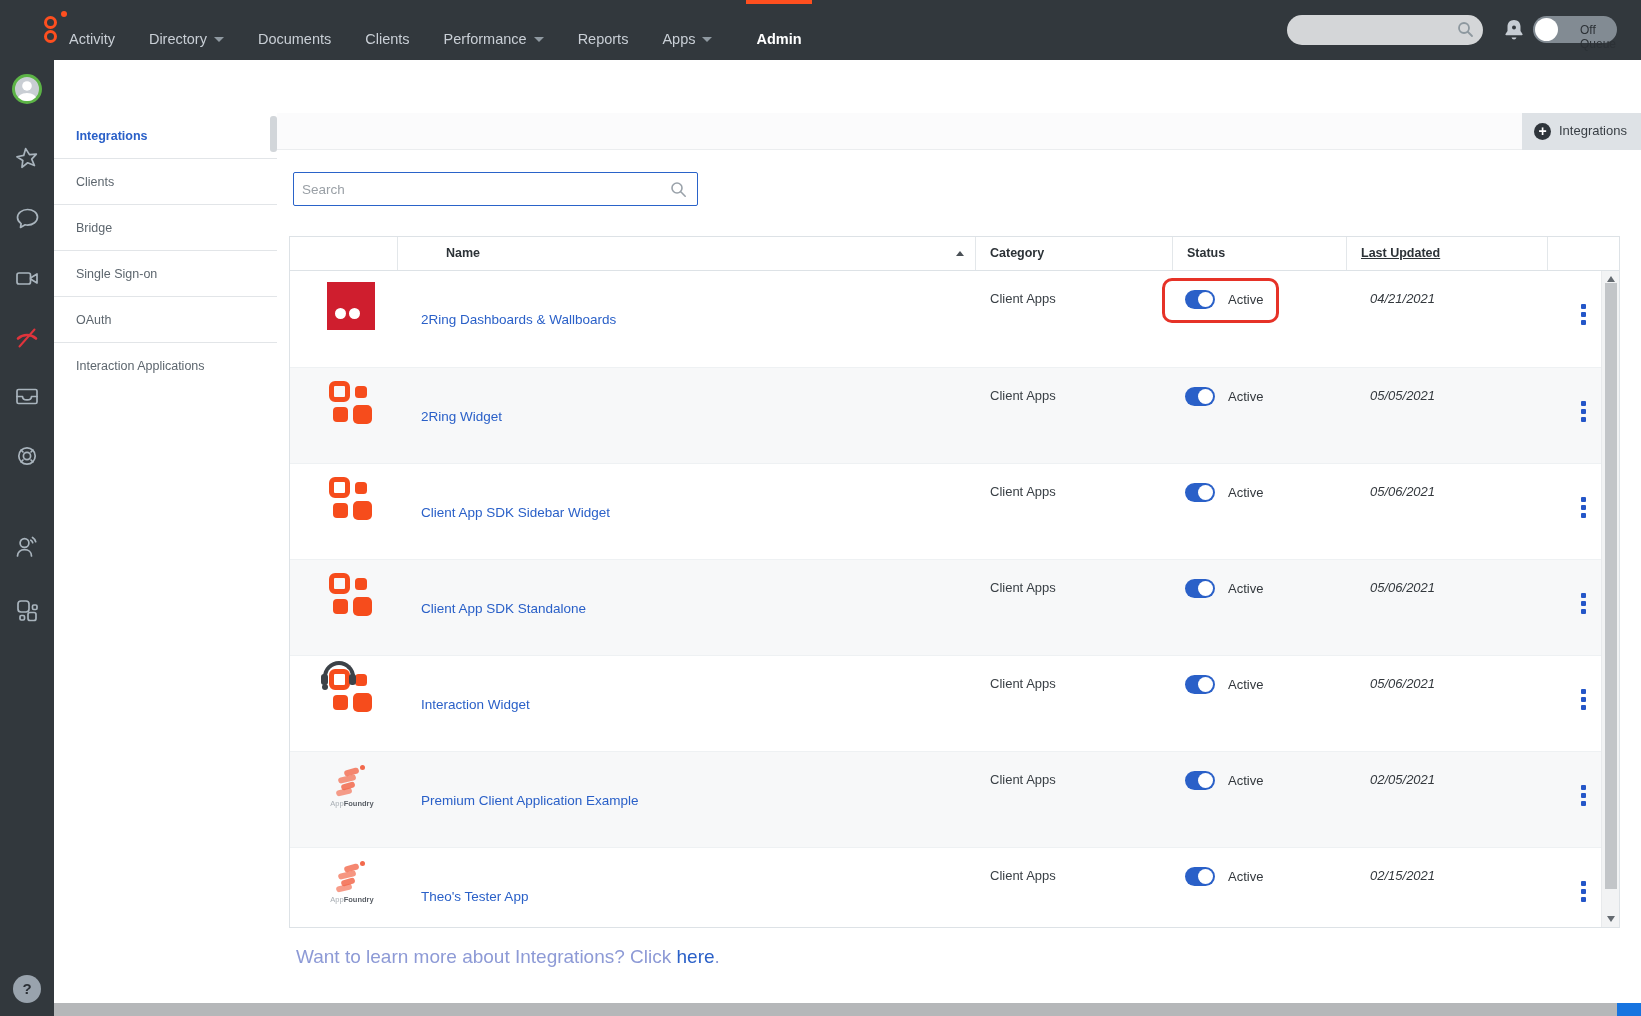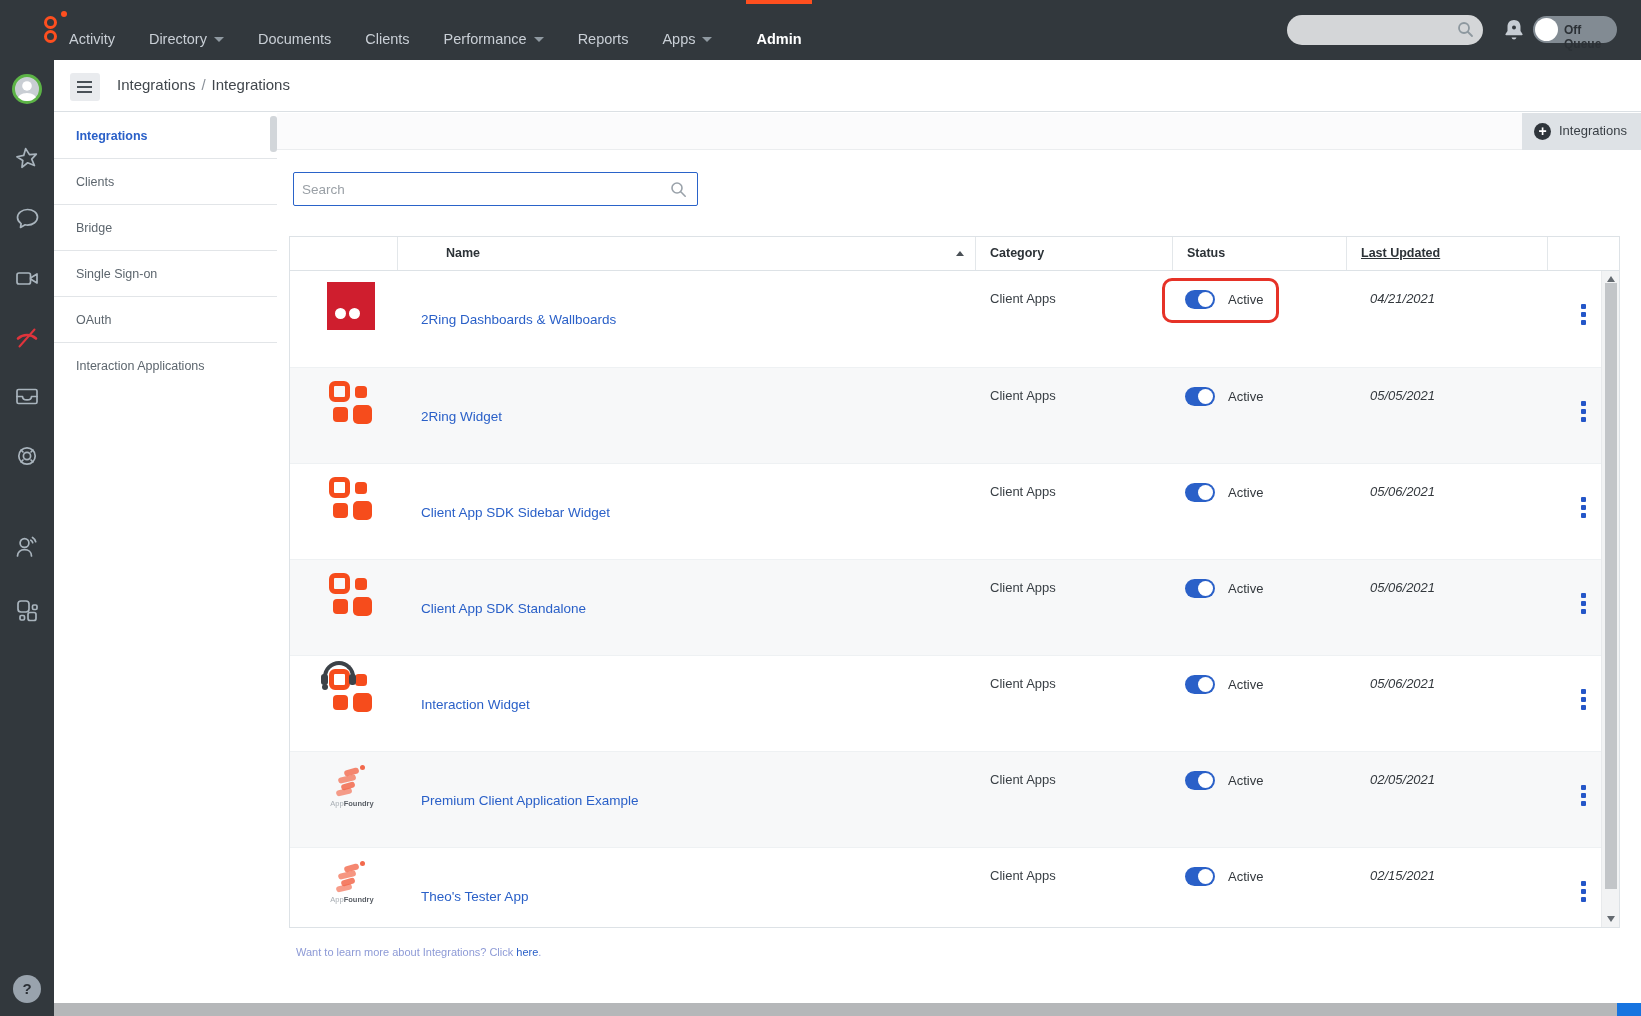--- a/index.html
+++ b/index.html
@@ -17,21 +17,21 @@
   .nav-list { position:absolute; left:69px; top:0; height:77px; display:flex; align-items:stretch; gap:34px; list-style:none; }
   .nav-item { display:flex; align-items:center; gap:7px; color:#c9cfd6; font-size:14.5px; cursor:pointer; }
   .nav-item .caret { width:0; height:0; border-left:5px solid transparent; border-right:5px solid transparent; border-top:5px solid #8f99a1; margin-top:2px; }
   .nav-item.active { color:#fff; font-weight:bold; border-top:4px solid #ff4f1f; padding:0 10px 4px 10px; }
   .top-search { position:absolute; left:1287px; top:15px; width:196px; height:30px; border-radius:15px; background:#d4d6d8; border:none; }
   .top-search input { position:absolute; left:14px; top:4px; width:150px; height:22px; border:none; background:transparent; outline:none; font-size:13px; color:#33383d; }
   .top-search .mag { position:absolute; right:9px; top:6px; }
   .bell { position:absolute; left:1502px; top:17px; }
   .offqueue { position:absolute; left:1533px; top:16px; width:84px; height:27px; border-radius:14px; background:#828b93; cursor:pointer; }
   .offqueue .knob { position:absolute; left:2px; top:2px; width:23px; height:23px; border-radius:50%; background:#fff; }
-  .offqueue .oq-label { position:absolute; left:31px; top:7px; font-size:12px; font-weight:bold; color:#2c3136; }
+  .offqueue .oq-label { position:absolute; left:47px; top:7px; font-size:12px; font-weight:normal; color:#2c3136; }
 
   
   .rail { position:absolute; left:0; top:60px; width:54px; height:956px; background:#32383d; z-index:4; }
   .rail-icon { position:absolute; left:14px; width:26px; height:26px; cursor:pointer; }
   .rail svg { stroke:#a9b4bd; fill:none; stroke-width:1.7; stroke-linecap:round; stroke-linejoin:round; }
   .avatar { position:absolute; left:12px; top:14px; width:30px; height:30px; border-radius:50%; border:3px solid #5cb346; background:#c9ced4; overflow:hidden; cursor:pointer; }
   .help-circle { position:absolute; left:13px; top:915px; width:28px; height:28px; border-radius:50%; background:#99a3ad; color:#2b3036; font-size:15px; font-weight:bold; text-align:center; line-height:28px; cursor:pointer; }
 
   
   .crumbbar { position:absolute; left:54px; top:60px; width:1587px; height:52px; background:#fff; border-bottom:1px solid #dbe0e4; z-index:3; }
@@ -104,21 +104,21 @@
   .i-af .af-label { position:absolute; left:0; top:36px; width:56px; text-align:center; font-size:7.5px; }
   .i-af .af-app { color:#a7adb3; } .i-af .af-foundry { color:#5a5f66; font-weight:bold; }
 
   
   .vscroll { position:absolute; top:34px; right:0; bottom:0; width:18px; background:#f2f3f4; border-left:1px solid #e8eaec; }
   .vthumb { position:absolute; left:3px; top:12px; width:12px; height:606px; background:#c2c5c8; cursor:pointer; }
   .arr-up { position:absolute; left:5px; top:5px; width:0; height:0; border-left:4px solid transparent; border-right:4px solid transparent; border-bottom:6px solid #646a70; cursor:pointer; }
   .arr-dn { position:absolute; left:5px; bottom:5px; width:0; height:0; border-left:4px solid transparent; border-right:4px solid transparent; border-top:6px solid #646a70; cursor:pointer; }
 
   
-  .footer-note { position:absolute; left:296px; top:946px; font-size:11px; color:#8d9ad6;text-align:center; }
+  .footer-note { position:absolute; left:296px; top:946px; font-size:19px; color:#8d9ad6;text-align:center; }
   .footer-note a { color:#2a60c8; text-decoration:none; cursor:pointer; }
   .hbar { position:absolute; left:54px; top:1003px; width:1563px; height:13px; background:#b5b7b9; cursor:pointer; }
   .bluebar { position:absolute; left:1617px; top:1003px; width:24px; height:13px; background:#1774e0; }
 </style>
 </head>
 <body>
 
 <div id="app">
 
   <div class="navbar">
@@ -212,30 +212,20 @@
     </svg>
     <svg class="rail-icon" style="top:537px;" viewBox="0 0 26 26">
       <rect x="4" y="4" width="11" height="11" rx="3"></rect>
       <rect x="18.5" y="8" width="4.5" height="4.5" rx="1.2"></rect>
       <rect x="6" y="18.5" width="4.5" height="4.5" rx="1.2"></rect>
       <rect x="14" y="15.5" width="8" height="8" rx="2"></rect>
     </svg>
     <div class="help-circle">?</div>
   </div>
 
-  <div class="crumbbar">
-    <button class="hamburger">
-      <i></i>
-        <i></i>
-        <i style="margin-bottom:0;"></i>
-    </button>
-    <div class="crumbs">
-      <span>Integrations</span><span class="sep">/</span><span>Integrations</span>
-    </div>
-  </div>
 
   <div class="submenu" id="submenu">
       <div class="sm-item active">Integrations</div>
       <div class="sm-item">Clients</div>
       <div class="sm-item">Bridge</div>
       <div class="sm-item">Single Sign-on</div>
       <div class="sm-item">OAuth</div>
       <div class="sm-item">Interaction Applications</div>
     </div>
   <div class="sm-scroll" style="position:absolute; left:270px; top:116px; width:7px; height:36px; background:#d2d6da; border-radius:3px;"></div>

